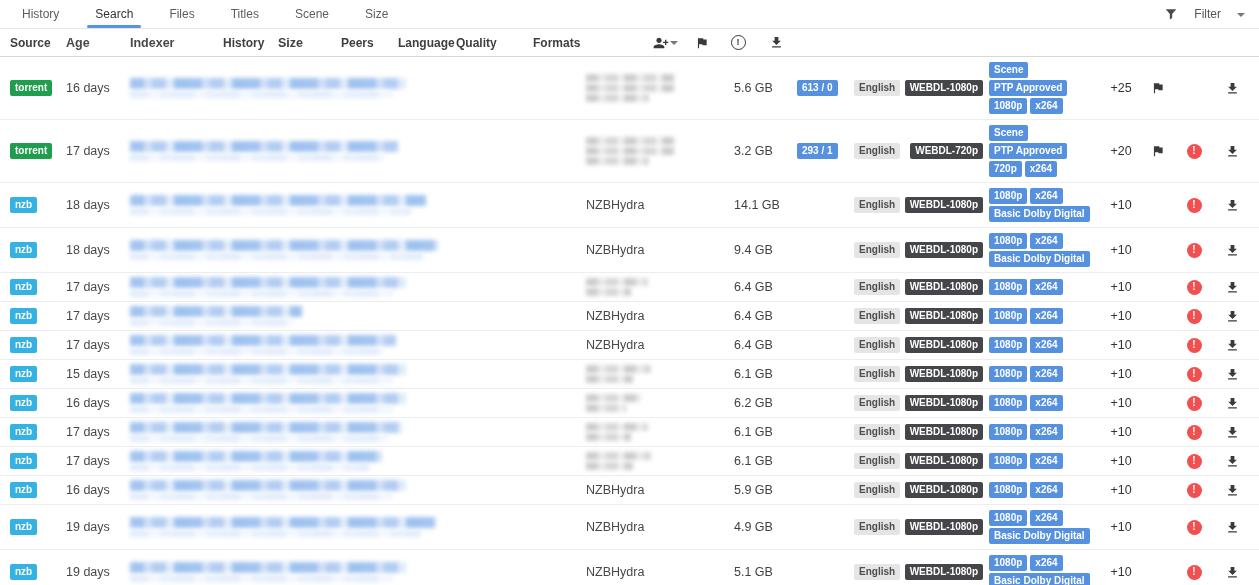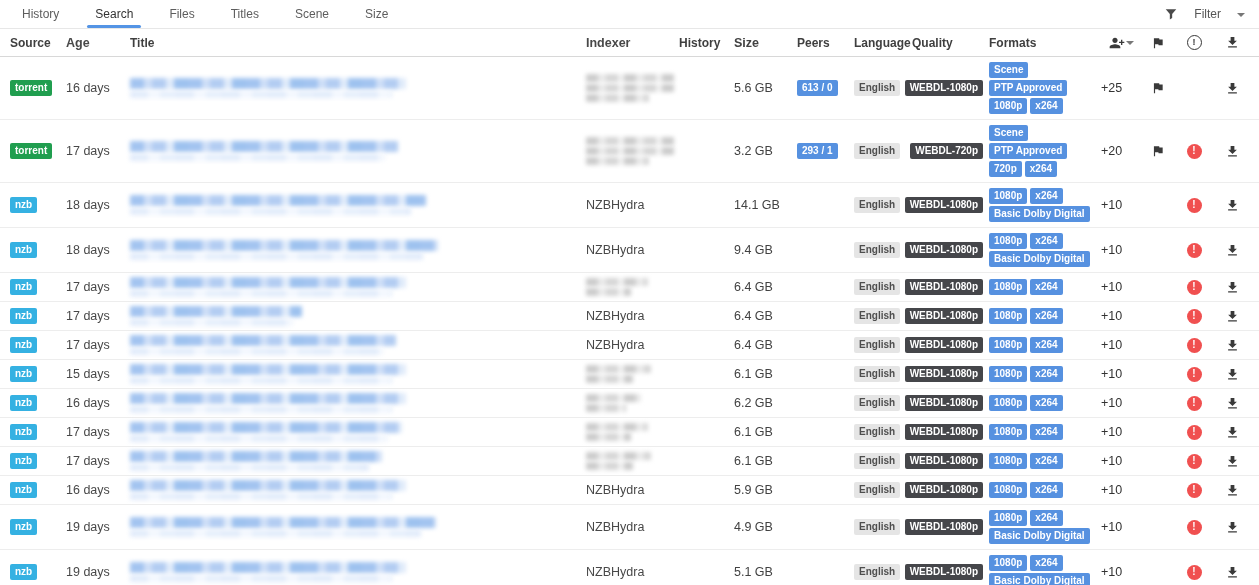--- a/index.html
+++ b/index.html
@@ -23,21 +23,21 @@
   .col-source   { width:66px;  padding-left:10px; }
   .col-age      { width:64px;  font-size:12.5px; color:#484848; }
   .col-title    { flex:1 1 auto; min-width:0; }
   .col-indexer  { width:93px;  font-size:12.5px; color:#484848; }
   .col-history  { width:55px; }
   .col-size     { width:63px;  font-size:12.5px; color:#424242; }
   .col-peers    { width:57px; }
   .col-language { width:58px; }
   .col-quality  { width:77px;  justify-content:flex-end; padding-right:6px; }
   .col-formats  { width:112px; }
-  .col-score    { width:40px;  justify-content:flex-start; font-size:12.5px; font-weight:500; color:#333; }
+  .col-score    { width:40px;  justify-content:center; font-size:12.5px; font-weight:500; color:#333; }
   .col-flag     { width:34px;  justify-content:center; }
   .col-info     { width:38px;  justify-content:center; }
   .col-download { width:46px;  justify-content:center; padding-right:8px; cursor:pointer; }
   .thead .col-quality { justify-content:flex-start; }
   .thead .col-score { justify-content:center; gap:1px; }
   
   .badge { display:inline-block; border-radius:2px; font-size:10px; font-weight:700; line-height:1.2; padding:2px 5px; color:#fff; white-space:nowrap; }
   .src-torrent { background:#209e4f; }
   .src-nzb     { background:#35b1e2; }
   .peersb      { background:#5691e0; }
@@ -79,21 +79,20 @@
         </svg>
     </span>
     <span>Filter</span>
     <span class="caret"></span>
   </span>
 </div>
 
 <div class="thead">
   <div class="cell col-source">Source</div>
   <div class="cell col-age">Age</div>
-  <div class="cell col-title">Title</div>
   <div class="cell col-indexer">Indexer</div>
   <div class="cell col-history">History</div>
   <div class="cell col-size">Size</div>
   <div class="cell col-peers">Peers</div>
   <div class="cell col-language">Language</div>
   <div class="cell col-quality">Quality</div>
   <div class="cell col-formats">Formats</div>
   <div class="cell col-score">
     <span class="icn">
       <svg width="16" height="16" viewBox="0 0 24 24" fill="#3a3a3a">

